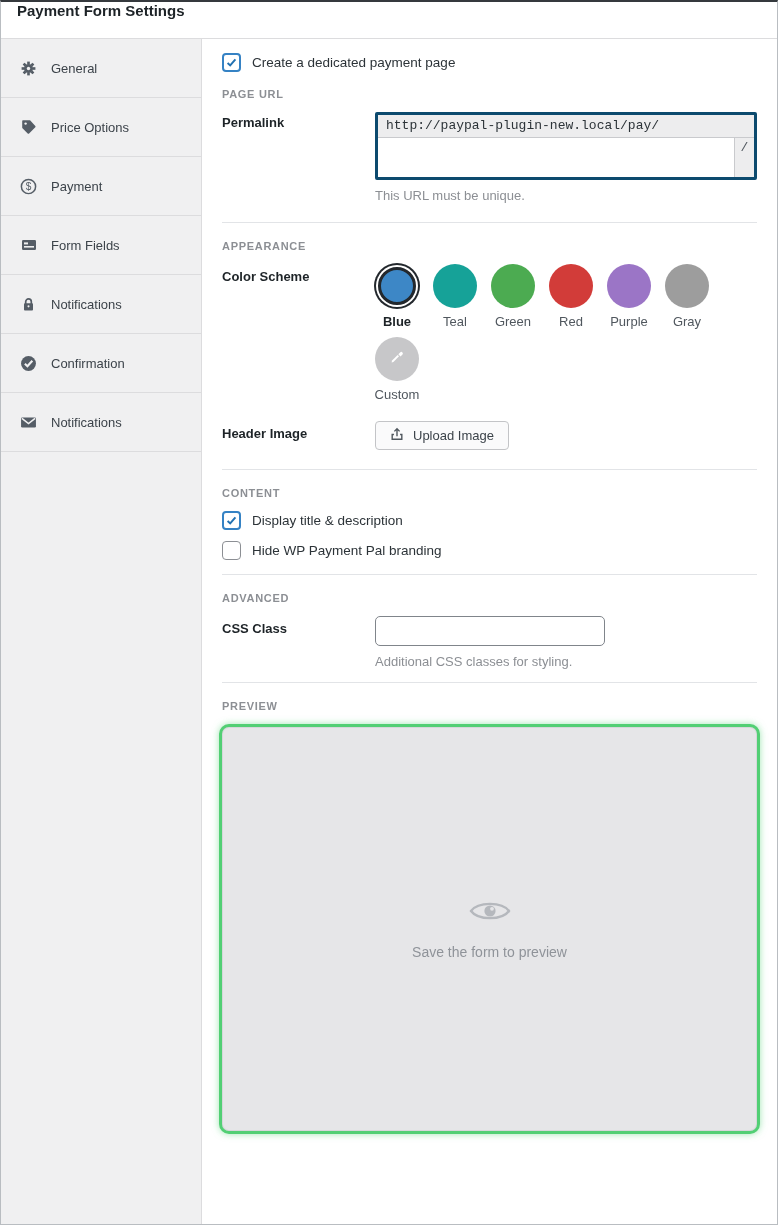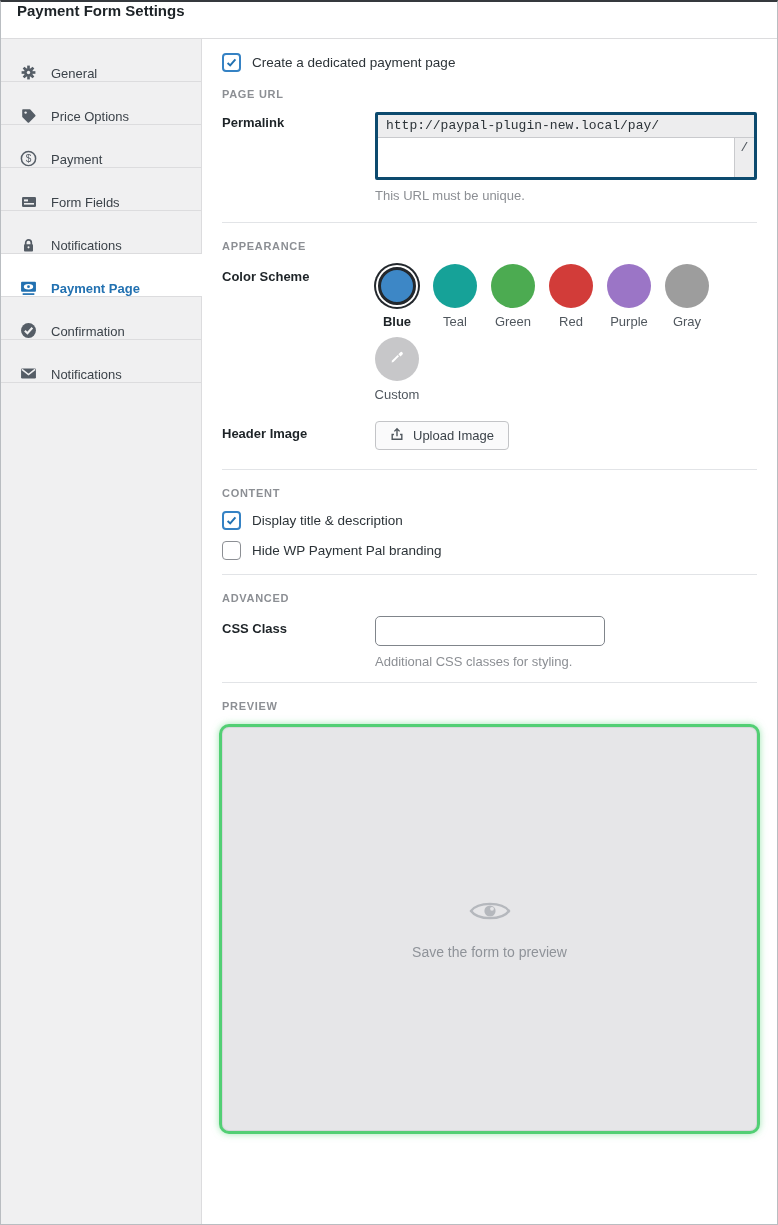--- a/index.html
+++ b/index.html
@@ -17,21 +17,21 @@
   }
   .titlebar h1{ font-size:15px; font-weight:bold; color:#1d2327; }
 
   .body{ flex:1; display:flex; min-height:0; }
 
   
   .sidebar{
     width:201px; flex:0 0 201px; background:#f0f0f1; border-right:1px solid #dcdcde;
   }
   .nav-item{
-    height:43px; display:flex; align-items:flex-end; gap:14px;
+    height:59px; display:flex; align-items:center; gap:14px;
     padding:0 10px 0 19px; border-bottom:1px solid #dcdcde;
     font-size:13px; color:#3c434a; cursor:pointer; background:#f0f0f1;
   }
   .nav-item .nav-icon{ width:17px; height:17px; display:inline-flex; align-items:center; justify-content:center; }
   .nav-item.active{ background:#fff; color:#2271b1; font-weight:bold; margin-right:-1px; }
 
   
   .content{ flex:1; background:#fff; padding:14px 20px 0 20px; overflow:hidden; }
 
   .section-head{
@@ -176,31 +176,20 @@
         <span class="nav-icon">
           <svg width="15" height="16" viewBox="0 0 16 16">
             <path d="M5 8 V5.6 a3 3 0 0 1 6 0 V8" fill="none" stroke="#555d66" stroke-width="1.8"></path>
             <rect x="3.2" y="7.2" width="9.6" height="7.6" rx="1" fill="#555d66"></rect>
             <circle cx="8" cy="10.5" r="1.1" fill="#f0f0f1"></circle>
           </svg>
         </span>
         <span class="nav-label">Notifications</span>
       </div>
 
-      <div class="nav-item active">
-        <span class="nav-icon">
-          <svg width="17" height="17" viewBox="0 0 16 16">
-            <rect x="1" y="2.5" width="14" height="9.5" rx="1" fill="#2271b1"></rect>
-            <ellipse cx="8" cy="7.2" rx="4.4" ry="2.6" fill="#ffffff"></ellipse>
-            <circle cx="8" cy="7.2" r="1.3" fill="#2271b1"></circle>
-            <rect x="2.5" y="13.4" width="11" height="1.6" fill="#2271b1"></rect>
-          </svg>
-        </span>
-        <span class="nav-label">Payment Page</span>
-      </div>
 
       <div class="nav-item">
         <span class="nav-icon">
           <svg width="17" height="17" viewBox="0 0 16 16">
             <circle cx="8" cy="8" r="7" fill="#555d66"></circle>
             <path d="M4.6 8.2 L7 10.6 L11.6 5.4" fill="none" stroke="#f0f0f1" stroke-width="2"></path>
           </svg>
         </span>
         <span class="nav-label">Confirmation</span>
       </div>

